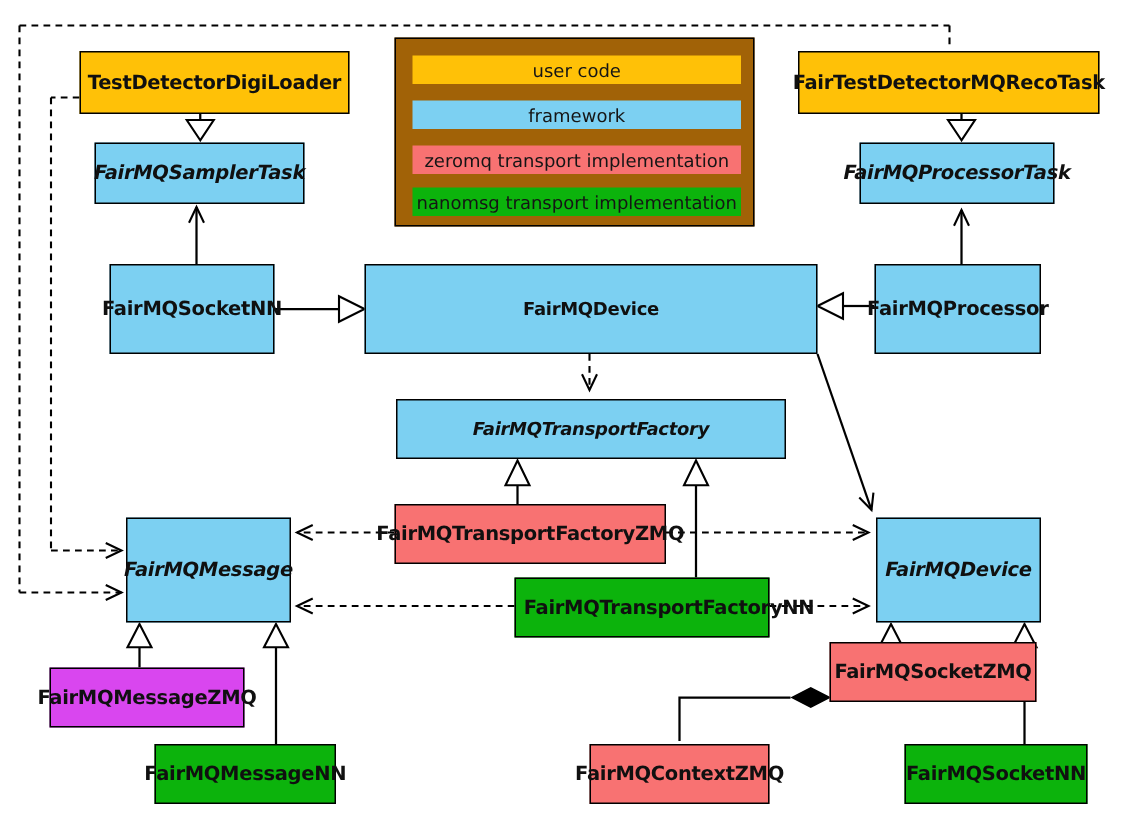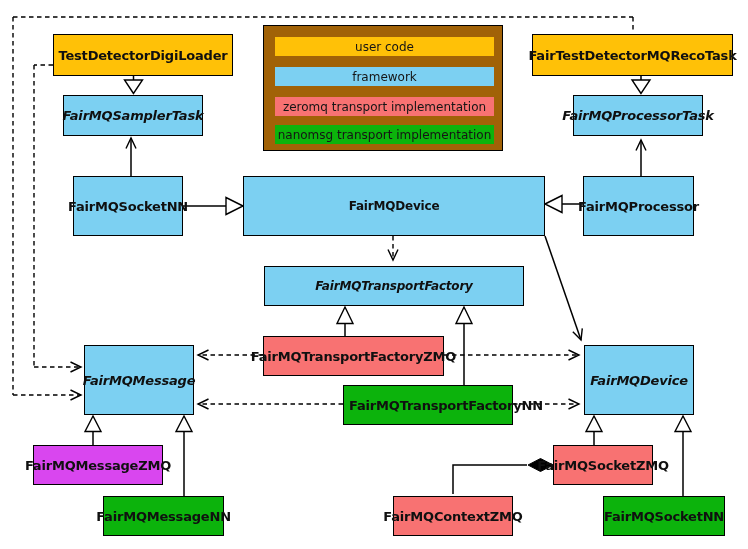--- a/index.html
+++ b/index.html
@@ -139,21 +139,21 @@
   </div>
 
   <div class="node" style="left: 33px; top: 445px; width: 130px; height: 40px; background-color: #d946ef;">
     <span>FairMQMessageZMQ</span>
   </div>
 
   <div class="node" style="left: 103px; top: 496px; width: 121px; height: 40px; background-color: rgb(12, 179, 12);">
     <span>FairMQMessageNN</span>
   </div>
 
-  <div class="node" style="left: 553px; top: 445px; width: 100px; height: 40px; background-color: rgb(248, 114, 114);">
+  <div class="node" style="left: 553px; top: 428px; width: 138px; height: 40px; background-color: rgb(248, 114, 114);">
     <span>FairMQSocketZMQ</span>
   </div>
 
   <div class="node" style="left: 603px; top: 496px; width: 122px; height: 40px; background-color: rgb(12, 179, 12);">
     <span>FairMQSocketNN</span>
   </div>
 
   <div class="node" style="left: 393px; top: 496px; width: 120px; height: 40px; background-color: rgb(248, 114, 114);">
     <span>FairMQContextZMQ</span>
   </div>

